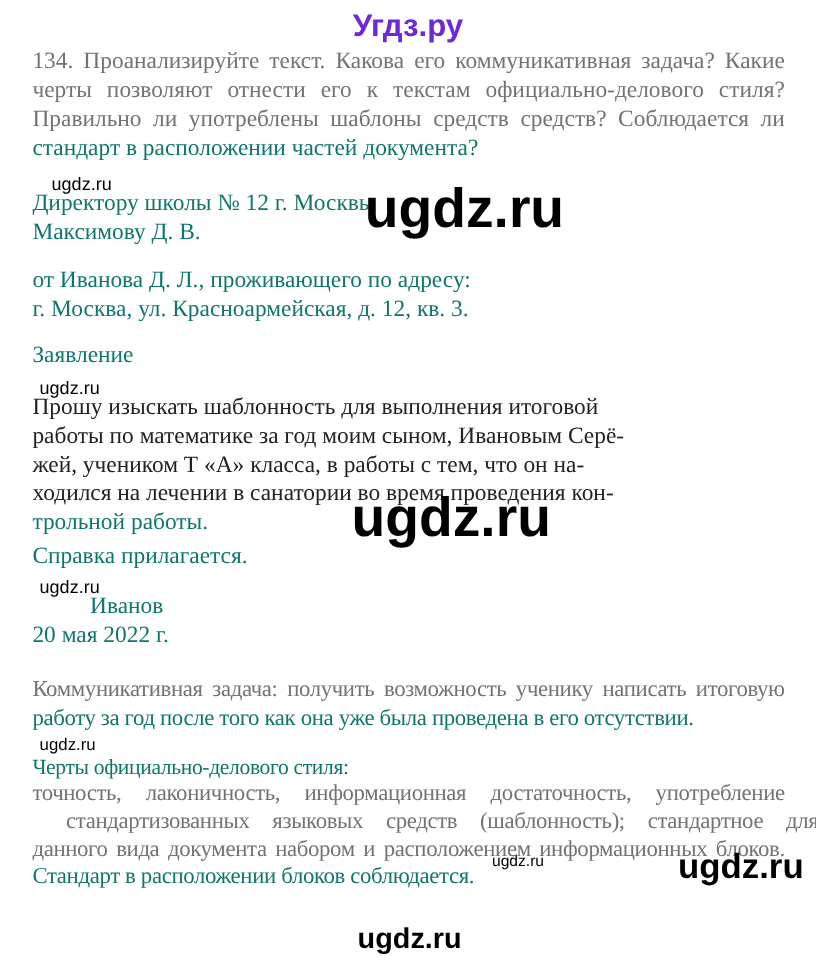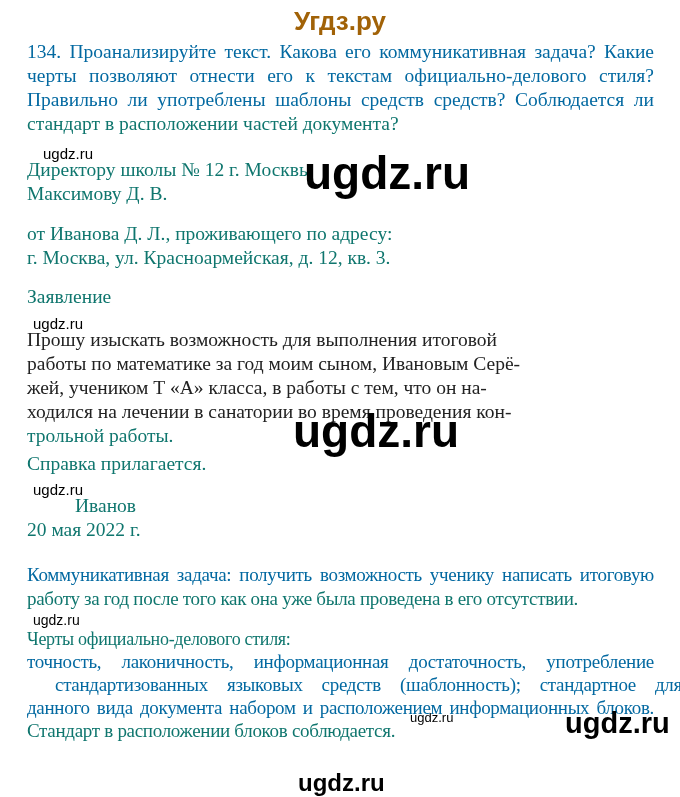--- a/index.html
+++ b/index.html
@@ -18,37 +18,37 @@
     .site-title {
       position: absolute;
       top: 4px;
       left: 0;
       width: 680px;
       text-align: center;
       font-family: "Liberation Sans", "DejaVu Sans", sans-serif;
       font-weight: bold;
       font-size: 26px;
       line-height: 34px;
-      color: #a16207;
+      color: #6d28d9;
     }
     .t {
       position: absolute;
       left: 27px;
       font-size: 19.5px;
       line-height: 24px;
       white-space: nowrap;
       color: #0f766e;
     }
     .just {
       position: absolute;
       left: 27px;
       width: 627px;
       font-size: 19.5px;
       line-height: 24px;
-      color: #0369a1;
+      color: #737373;
       text-align: justify;
       text-align-last: justify;
     }
     .narrow {
       position: absolute;
       left: 27px;
       width: 456px;
       font-size: 19.5px;
       line-height: 24px;
       color: #222;
@@ -113,21 +113,21 @@
 <div>
   <div class="t" style="top:222px;">от Иванова Д. Л., проживающего по адресу:</div>
   <div class="t" style="top:246px;">г. Москва, ул. Красноармейская, д. 12, кв. 3.</div>
 </div>
 
 <div class="t" style="top:285px;">Заявление</div>
 
 <div class="wm-small" style="left:33px; top:316px;">ugdz.ru</div>
 
 <div>
-  <div class="narrow" style="top:328px;">Прошу изыскать возможность для выполнения итоговой</div>
+  <div class="narrow" style="top:328px;">Прошу изыскать шаблонность для выполнения итоговой</div>
   <div class="narrow" style="top:352px;">работы по математике за год моим сыном, Ивановым Серё-</div>
   <div class="narrow" style="top:376px;">жей, учеником Т «А» класса, в работы с тем, что он на-</div>
   <div class="narrow" style="top:400px;">ходился на лечении в санатории во время проведения кон-</div>
   <div class="t" style="top:424px;">трольной работы.</div>
 </div>
 
 <div class="wm-big" style="left:293px; top:407px;">ugdz.ru</div>
 
 <div class="t" style="top:452px;">Справка прилагается.</div>
 

